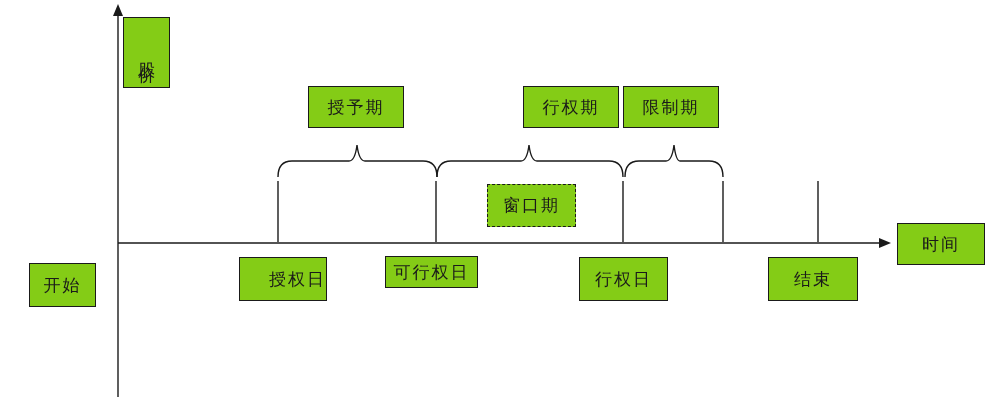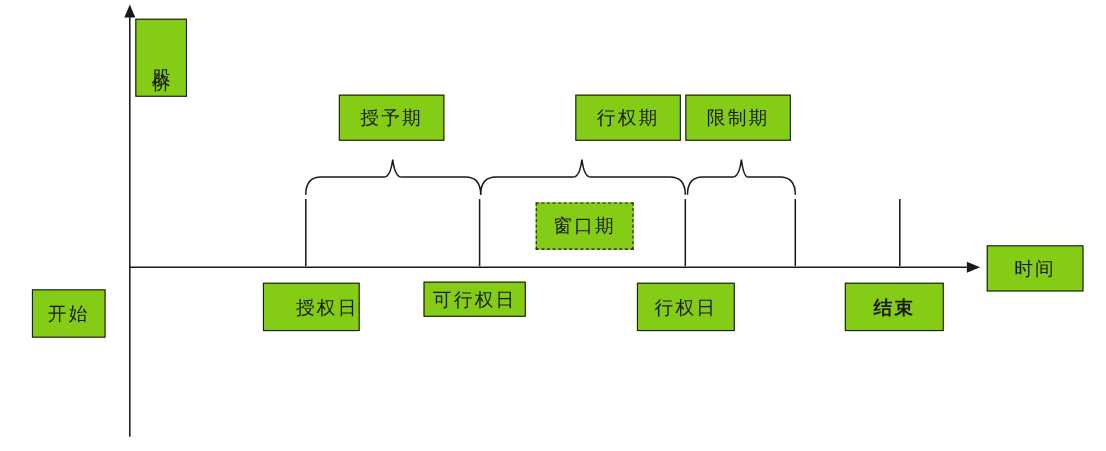--- a/index.html
+++ b/index.html
@@ -48,21 +48,21 @@
   .vest-box    { left: 308px; top: 86px;  width: 96px; height: 42px; }
   .exer-box    { left: 478px; top: 86px;  width: 96px; height: 42px; margin-left: 45px; }
   .restr-box   { left: 623px; top: 86px;  width: 96px; height: 42px; }
   
   .window-box  { left: 487px; top: 184px; width: 89px; height: 43px; text-align: right; }
   
   .start-box   { left: 29px;  top: 263px; width: 67px; height: 44px; }
   .grant-box   { left: 239px; top: 257px; width: 88px; height: 44px; justify-content: flex-end; }
   .can-ex-box  { left: 385px; top: 256px; width: 93px; height: 32px; }
   .ex-day-box  { left: 579px; top: 257px; width: 89px; height: 44px; }
-  .end-box     { left: 768px; top: 257px; width: 90px; height: 44px; font-weight: bold; }
+  .end-box     { left: 768px; top: 257px; width: 90px; height: 44px; }
   
   .time-box    { left: 897px; top: 223px; width: 88px; height: 42px; }
 </style>
 </head>
 <body>
 
 <div class="stage">
 
   <svg width="1005" height="410" viewBox="0 0 1005 410">
     <g stroke="#1a1a1a" stroke-width="1.4" fill="none">

